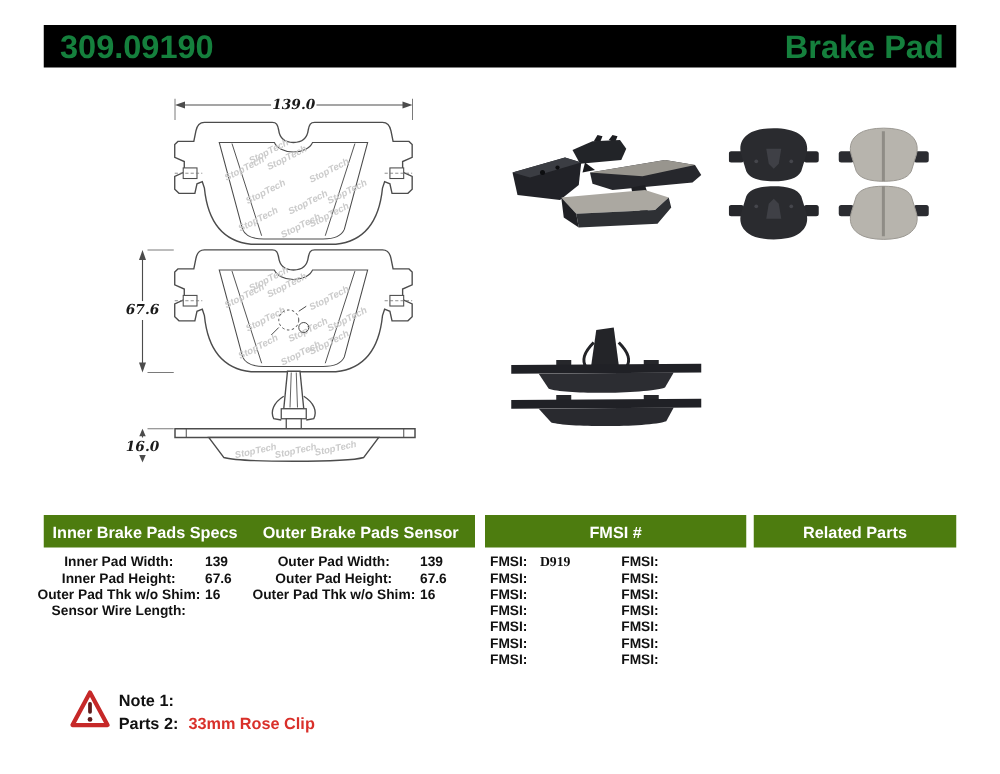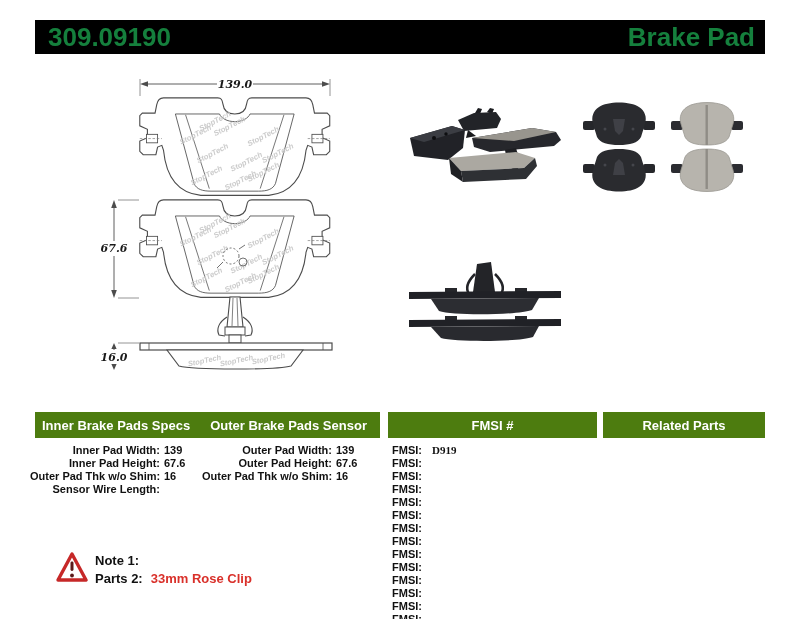--- a/index.html
+++ b/index.html
@@ -25,24 +25,24 @@
   .hdr1{left:35px;width:345px;justify-content:flex-start;}
   .hdr1 .half1{width:47%;text-align:center;}
   .hdr1 .half2{width:53%;text-align:center;}
   .hdr2{left:388px;width:209px;}
   .hdr3{left:603px;width:162px;}
   
   .speccol{position:absolute;top:444px;font-size:11px;font-weight:bold;line-height:13px;}
   .inner-col{left:30px;width:180px;}
   .outer-col{left:202px;width:180px;}
   .spec-row{display:flex;}
-  .spec-row .lbl{width:130px;text-align:right;white-space:nowrap;}
+  .spec-row .lbl{width:130px;text-align:center;white-space:nowrap;}
   .spec-row .val{margin-left:4px;white-space:nowrap;}
   .fmsi-col{left:392px;width:205px;}
-  .fmsi-row{display:flex;flex-direction:column;}
+  .fmsi-row{display:flex;}
   .fmsi-cell1{display:flex;width:105px;}
   .fmsi-cell1 .val{margin-left:10px;font-family:Liberation Serif, serif;}
   .rel-col{left:608px;width:160px;}
   
   .warn{position:absolute;left:56px;top:551px;}
   .notes{position:absolute;left:95px;top:552px;font-size:13px;font-weight:bold;line-height:18px;}
   .note-red{color:#d9302a;margin-left:8px;}
 </style>
 </head>
 <body>

